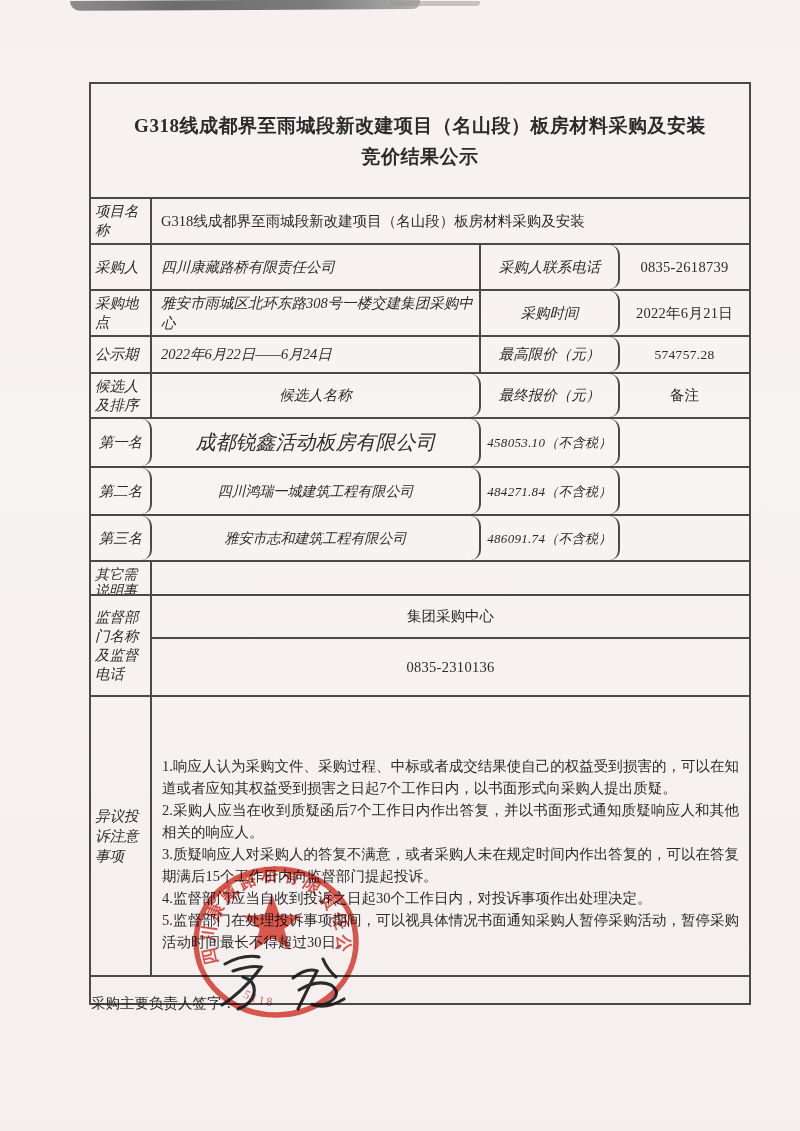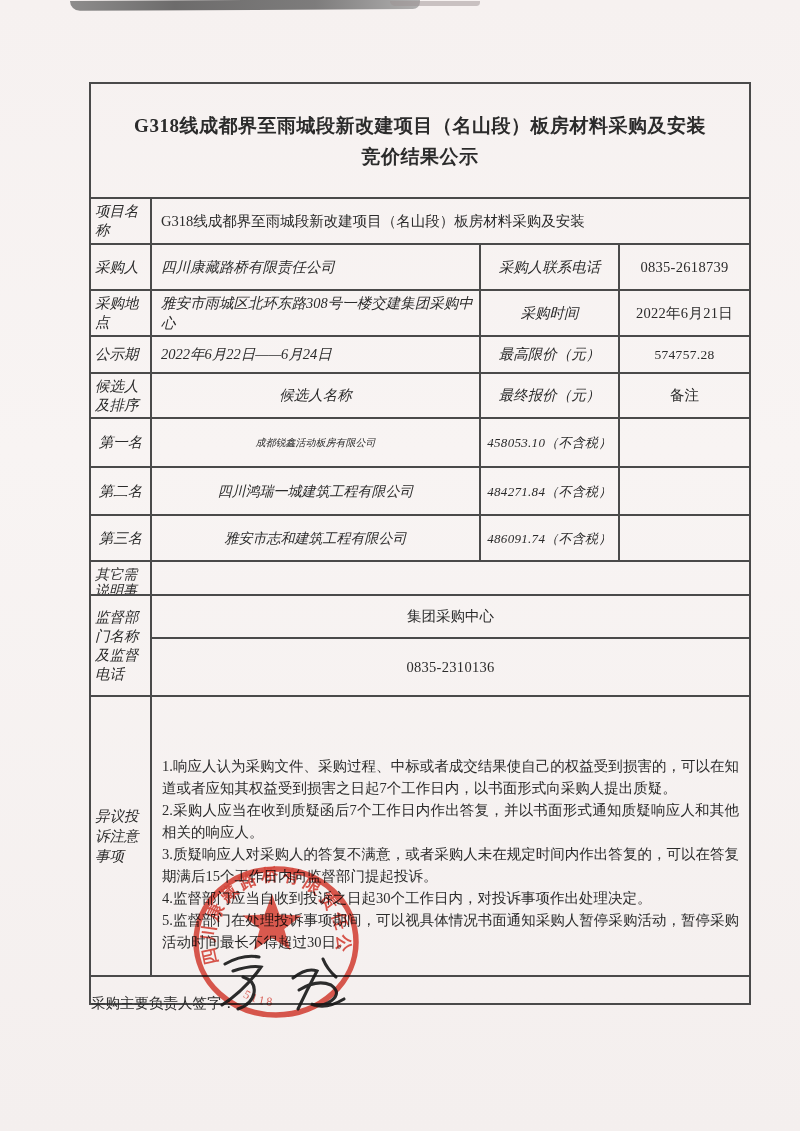--- a/index.html
+++ b/index.html
@@ -27,21 +27,21 @@
     font-size:14.5px;line-height:19px;
   }
   .row{display:flex;box-sizing:border-box;border-bottom:2px solid var(--bd);}
   .row:last-child{border-bottom:none;}
   .cell{box-sizing:border-box;padding:3px 5px;display:flex;align-items:center;overflow:hidden;}
   .bR{border-right:2px solid var(--bd);font-style:italic;}
   .c1{width:61px;flex:none;}
   .c2{width:329px;flex:none;}
   .c3{width:139px;flex:none;}
   .c4{flex:1;}
-  .center{justify-content:center;text-align:left;}
+  .center{justify-content:center;text-align:left;border-radius:10px;}
   .label{padding-left:4px;}
 
   .title-row{height:115px;flex-direction:column;align-items:center;justify-content:center;border-bottom:2px solid var(--bd);display:flex;}
   .title-line{font-weight:bold;font-size:19px;line-height:31px;letter-spacing:.5px;text-align:center;}
 
   .num{letter-spacing:.3px;}
 
   .sub-col{flex:1;display:flex;flex-direction:column;}
   .sub-row{box-sizing:border-box;display:flex;align-items:center;justify-content:center;}
   .sub-row.first{height:43px;border-bottom:2px solid var(--bd);}
@@ -103,21 +103,21 @@
 
   <div class="row" style="height:45px">
     <div class="cell c1 bR label">候选人及排序</div>
     <div class="cell c2 bR center">候选人名称</div>
     <div class="cell c3 bR center">最终报价（元）</div>
     <div class="cell c4 center">备注</div>
   </div>
 
   <div class="row" style="height:49px">
     <div class="cell c1 bR center">第一名</div>
-    <div class="cell c2 bR center" style="font-size:10px">成都锐鑫活动板房有限公司</div>
+    <div class="cell c2 bR center" style="font-size:20px">成都锐鑫活动板房有限公司</div>
     <div class="cell c3 bR center num" style="font-size:13px">458053.10（不含税）</div>
     <div class="cell c4 center"></div>
   </div>
   <div class="row" style="height:48px">
     <div class="cell c1 bR center">第二名</div>
     <div class="cell c2 bR center" style="font-size:14px">四川鸿瑞一城建筑工程有限公司</div>
     <div class="cell c3 bR center num" style="font-size:13px">484271.84（不含税）</div>
     <div class="cell c4 center"></div>
   </div>
   <div class="row" style="height:46px">

